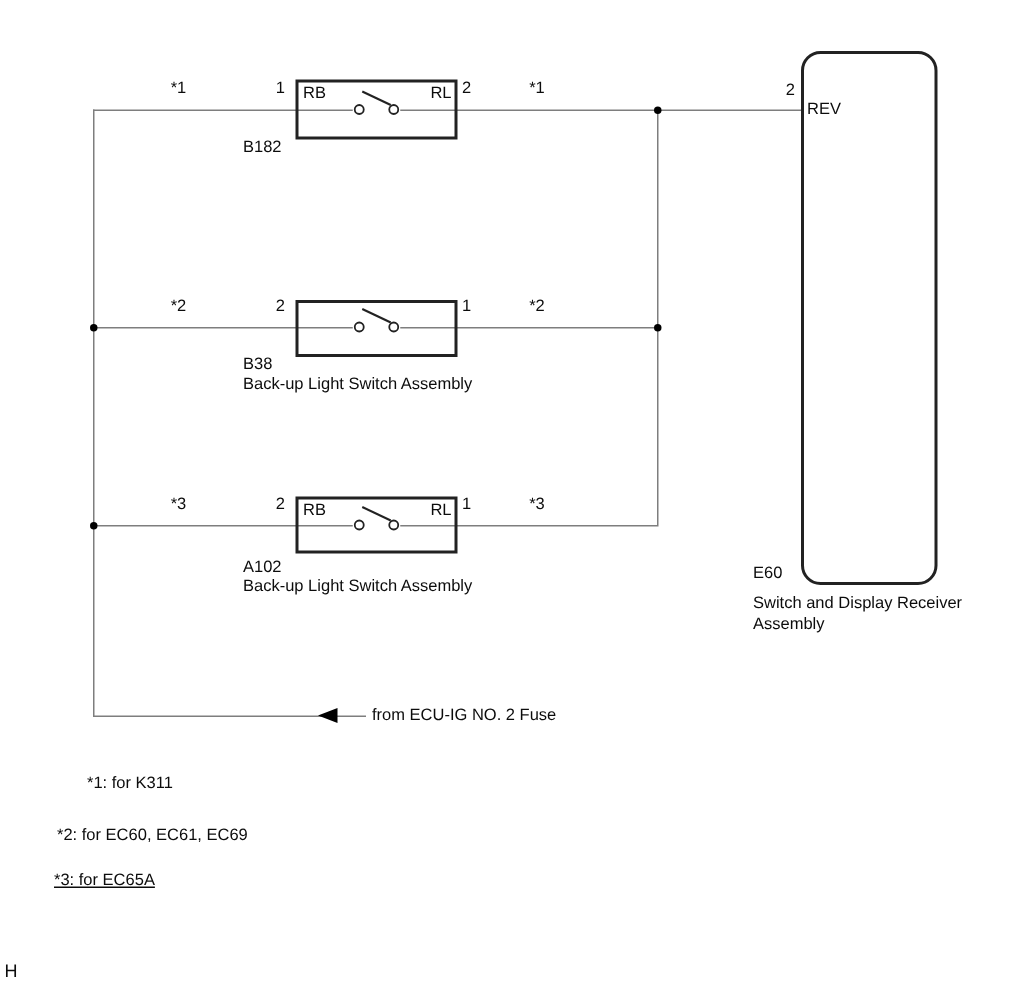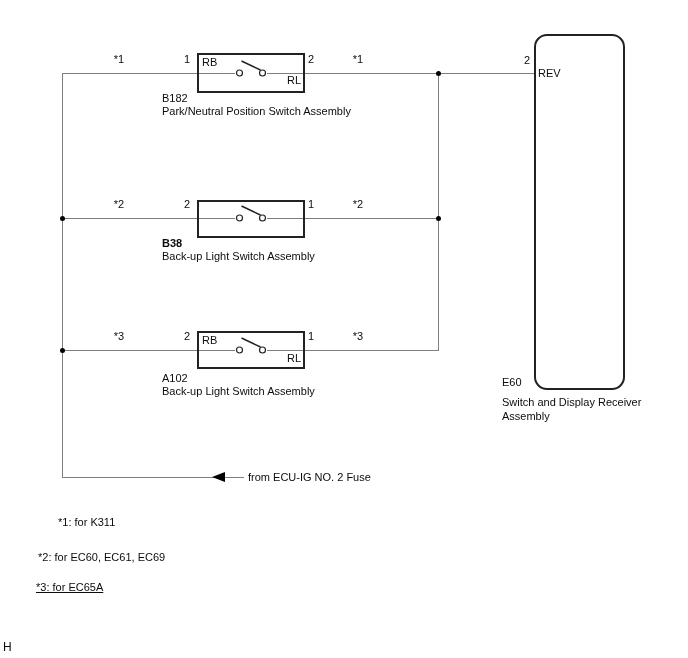--- a/index.html
+++ b/index.html
@@ -17,21 +17,21 @@
   .dot{position:absolute; width:5px; height:5px; border-radius:50%; background:var(--dot);}
   .box{position:absolute; border:2px solid var(--outline); background:transparent; box-sizing:border-box;}
   .rbox{position:absolute; border:2px solid var(--outline); border-radius:13px; background:transparent; box-sizing:border-box;}
   .sw{position:absolute;}
   .sw line{stroke:var(--outline); stroke-width:1.4;}
   .sw circle{fill:#fff; stroke:var(--outline); stroke-width:1.2;}
   .lbl{position:absolute; white-space:nowrap;}
   .pin-l{width:30px; text-align:right;}
   .pin-r{width:30px; text-align:left;}
   .note{width:40px; text-align:center;}
-  .term-r{width:30px; text-align:right;margin-top:18px;}
+  .term-r{width:30px; text-align:right;}
   .tri{position:absolute; width:0; height:0;
        border-top:5px solid transparent; border-bottom:5px solid transparent;
        border-right:13px solid var(--dot);}
 </style>
 </head>
 <body style="--wire: #7e7e7e; --outline: #222222; --text: #0c0c0c; --dot: #000000; --background: #ffffff;">
 
 <div id="diagram">
 
   <div class="wire h" style="left:62px;top:73px;width:472px;"></div>
@@ -53,34 +53,33 @@
     <circle cx="4.5" cy="13" r="3"></circle>
     <circle cx="27.5" cy="13" r="3"></circle>
   </svg>
   <div class="lbl pin-l" style="left:160px;top:53px;">1</div>
   <div class="lbl pin-r" style="left:308px;top:53px;">2</div>
   <div class="lbl" style="left:202px;top:56px;">RB</div>
   <div class="lbl term-r" style="left:271px;top:56px;">RL</div>
   <div class="lbl note" style="left:99px;top:53px;">*1</div>
   <div class="lbl note" style="left:338px;top:53px;">*1</div>
   <div class="lbl" style="left:162px;top:92px;text-align:right;">B182</div>
-  <div class="lbl" style="left:162px;top:105px;">Park/Neutral Position Switch Assembly</div>
 
   <div class="box" style="left:197px;top:200px;width:108px;height:38px;"></div>
   <svg class="sw" style="left:235px;top:205px;" width="32" height="26" viewBox="0 0 32 26">
     <rect x="0" y="0" width="32" height="26" fill="#fff"></rect>
     <line x1="6.5" y1="1" x2="25.5" y2="10"></line>
     <circle cx="4.5" cy="13" r="3"></circle>
     <circle cx="27.5" cy="13" r="3"></circle>
   </svg>
   <div class="lbl pin-l" style="left:160px;top:198px;">2</div>
   <div class="lbl pin-r" style="left:308px;top:198px;">1</div>
   <div class="lbl note" style="left:99px;top:198px;">*2</div>
   <div class="lbl note" style="left:338px;top:198px;">*2</div>
-  <div class="lbl" style="left:162px;top:237px;font-weight:bold;">B38</div>
+  <div class="lbl" style="left:162px;top:237px;">B38</div>
   <div class="lbl" style="left:162px;top:250px;">Back-up Light Switch Assembly</div>
 
   <div class="box" style="left:197px;top:331px;width:108px;height:38px;"></div>
   <svg class="sw" style="left:235px;top:337px;" width="32" height="26" viewBox="0 0 32 26">
     <rect x="0" y="0" width="32" height="26" fill="#fff"></rect>
     <line x1="6.5" y1="1" x2="25.5" y2="10"></line>
     <circle cx="4.5" cy="13" r="3"></circle>
     <circle cx="27.5" cy="13" r="3"></circle>
   </svg>
   <div class="lbl pin-l" style="left:160px;top:330px;">2</div>

